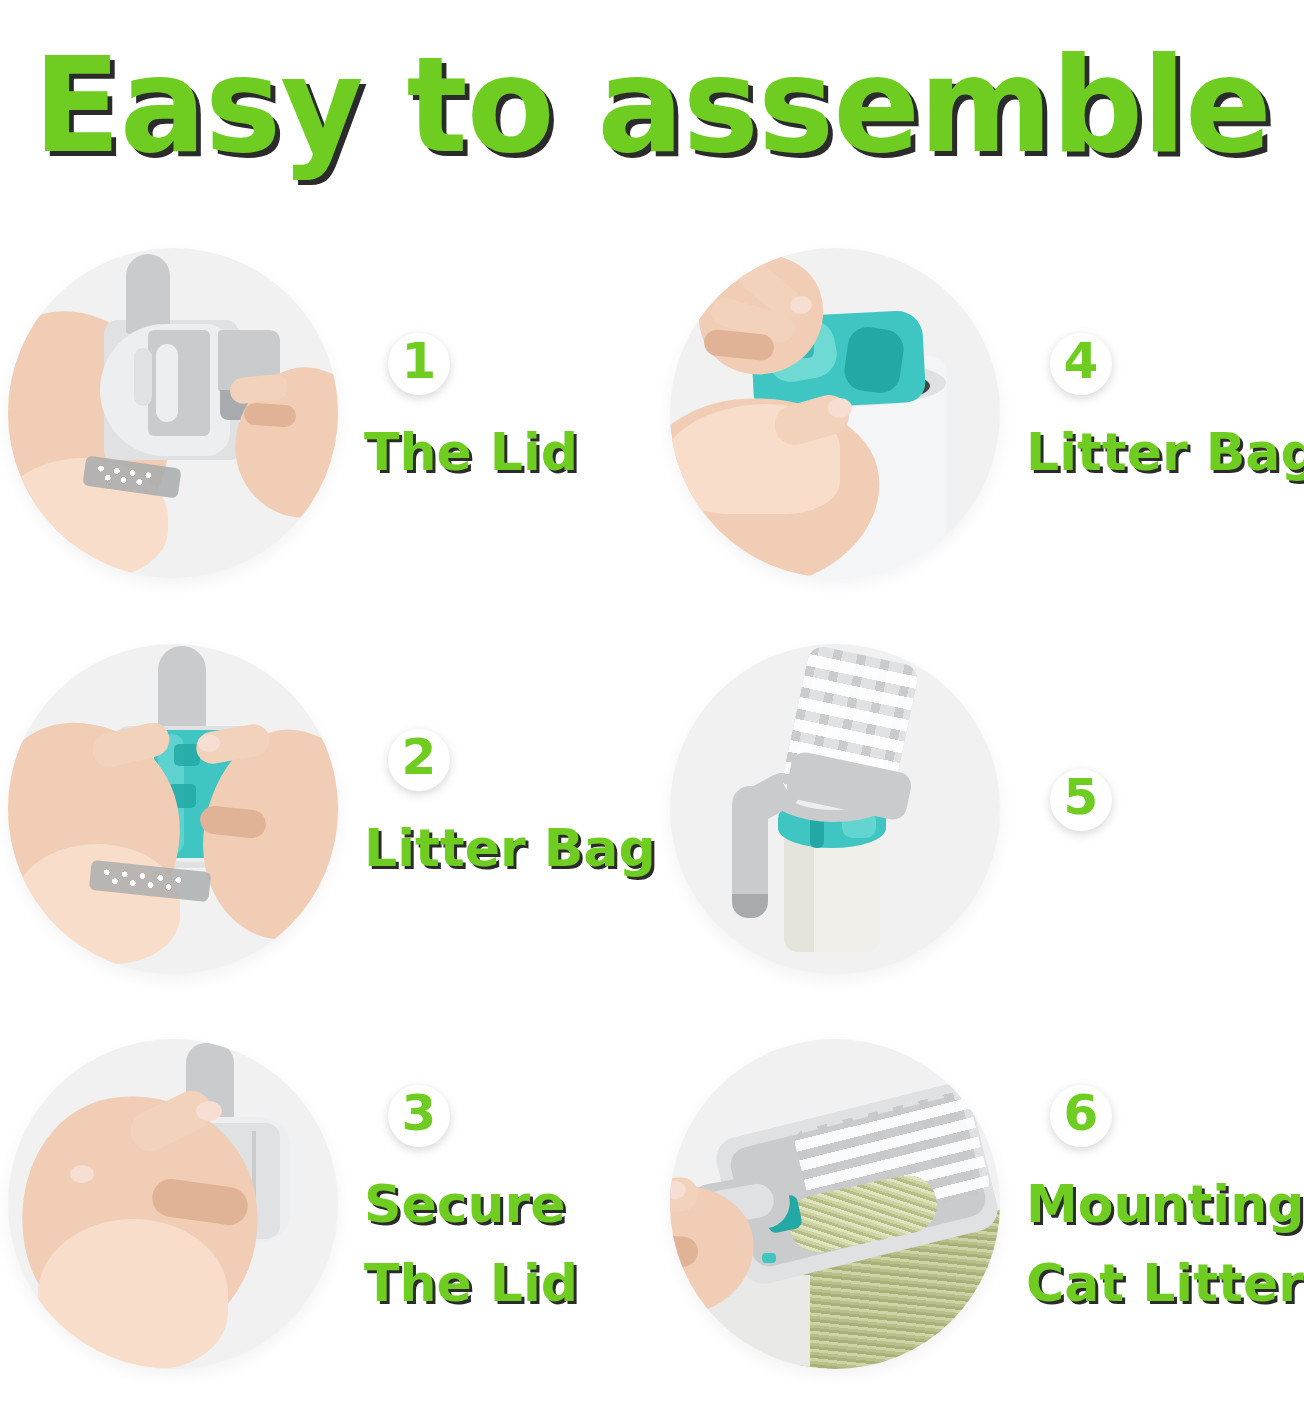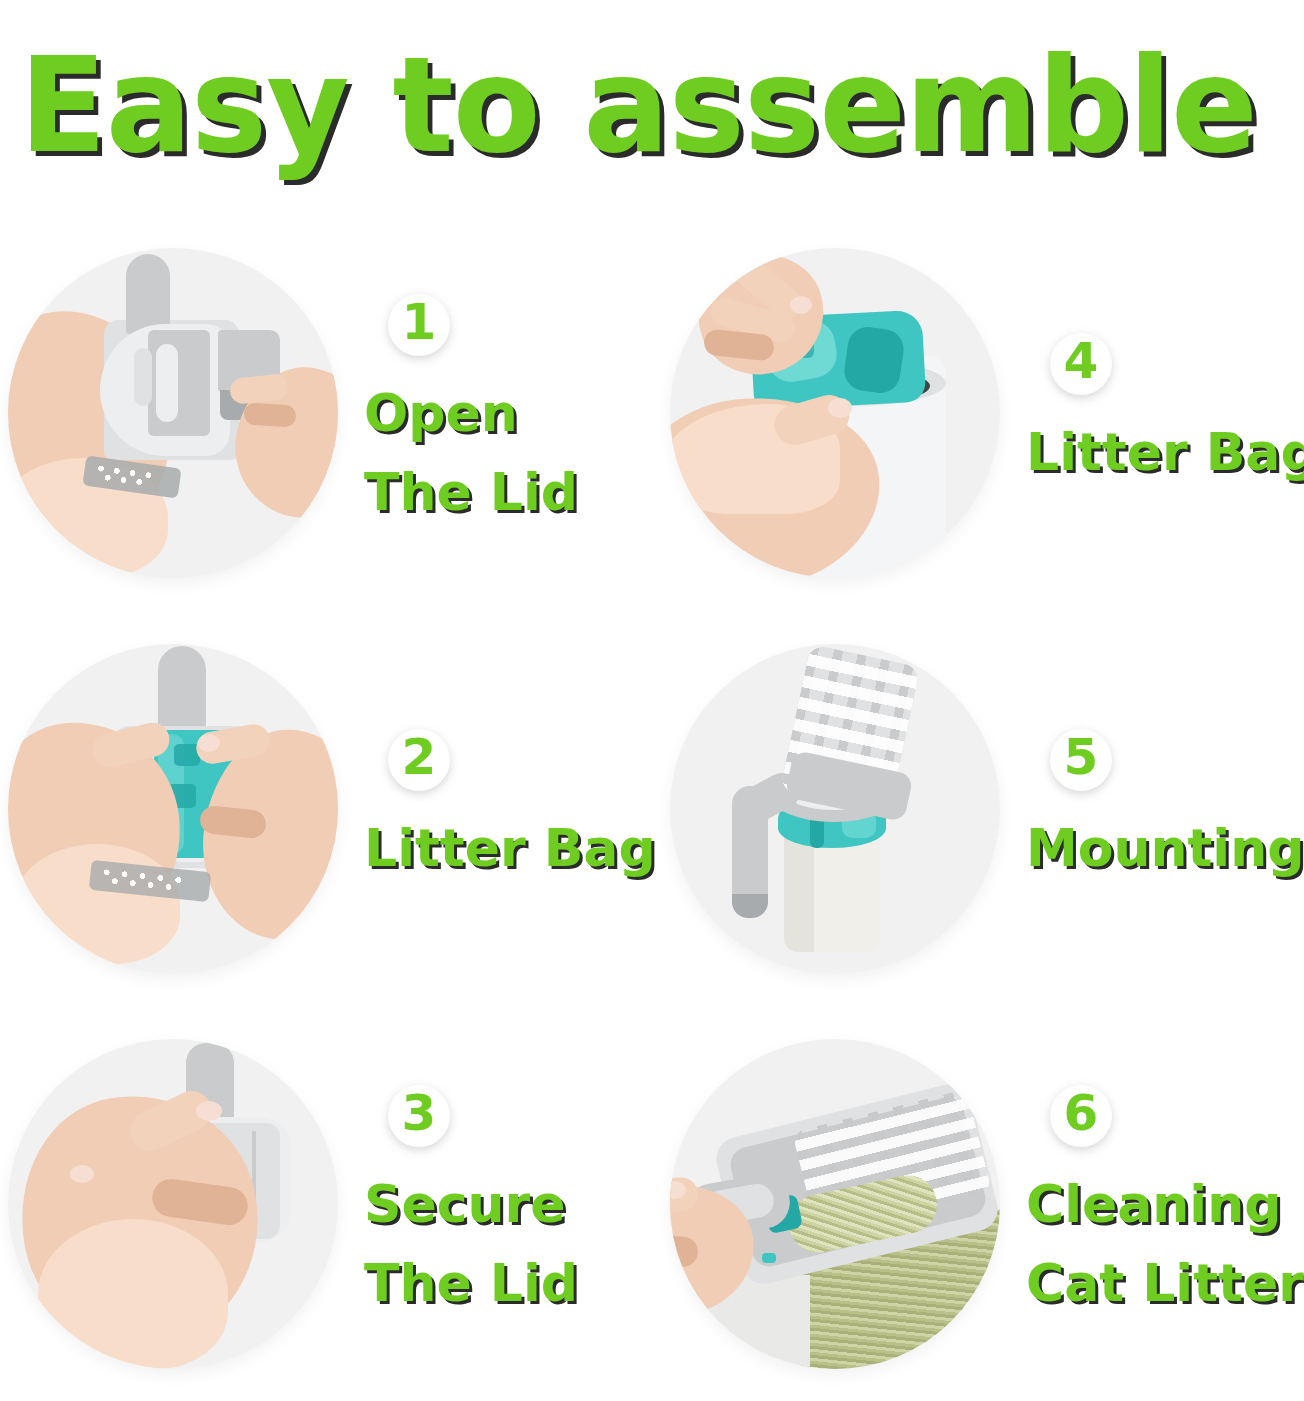--- a/index.html
+++ b/index.html
@@ -17,20 +17,21 @@
 
   
   .title-wrap {
     position: absolute;
     top: 0;
     left: 0;
     width: 1304px;
     height: 210px;
     display: flex;
     align-items: center;
+    justify-content: center;
   }
   .page-title {
     font-family: "DejaVu Sans", sans-serif;
     font-size: 132px;
     font-weight: 700;
     line-height: 1;
     color: #6ECD20;
     letter-spacing: -1px;
     text-shadow: 5px 5px 0 #2b2b2b;
     white-space: nowrap;
@@ -174,21 +175,20 @@
              radial-gradient(circle 3px at 56px 5px,#fff 96%,transparent 100%),
              radial-gradient(circle 3px at 16px 13px,#fff 96%,transparent 100%),
              radial-gradient(circle 3px at 32px 13px,#fff 96%,transparent 100%),
              radial-gradient(circle 3px at 48px 13px,#fff 96%,transparent 100%);"></div>
       </div>
     </div>
     <div class="step-text">
       <div class="num-badge">
         <span>1</span>
       </div>
-      <div class="label-line">Open</div>
       <div class="label-line">The Lid</div>
     </div>
   </div>
 
   <div class="step-cell">
     <div class="photo-circle shift-right">
       <div class="scene">
 
         <div class="sh white-p" style="left:86px; top:108px; width:190px; height:230px; border-radius:16px 16px 10px 10px;"></div>
         <div class="sh gray-l" style="left:86px; top:112px; width:190px; height:46px; border-radius:50%;"></div>
@@ -288,21 +288,20 @@
              repeating-linear-gradient(to bottom, transparent 0 10px, rgba(255,255,255,0.92) 10px 22px),
              repeating-linear-gradient(to right, #c9cbcc 0 9px, transparent 9px 24px);
              background-blend-mode: normal;"></div>
         <div class="sh gray" style="left:118px; top:118px; width:122px; height:48px; border-radius:14px; transform:rotate(12deg);"></div>
       </div>
     </div>
     <div class="step-text">
       <div class="num-badge">
         <span>5</span>
       </div>
-      <div class="label-line">Mounting</div>
     </div>
   </div>
 
   <div class="step-cell">
     <div class="photo-circle">
       <div class="scene">
 
         <div class="sh gray" style="left:178px; top:4px; width:48px; height:80px; border-radius:20px 20px 4px 4px;"></div>
         <div class="sh gray-ll" style="left:112px; top:78px; width:170px; height:126px; border-radius:26% 20% 22% 26%;"></div>
         <div class="sh gray-l" style="left:136px; top:84px; width:136px; height:116px; border-radius:14px;"></div>
@@ -354,18 +353,18 @@
         <div class="sh hand" style="left:-66px; top:146px; width:150px; height:130px; transform:rotate(-8deg);"></div>
         <div class="sh finger" style="left:-52px; top:140px; width:80px; height:34px; transform:rotate(-4deg);"></div>
         <div class="sh nail" style="left:-6px; top:142px; width:22px; height:18px;"></div>
         <div class="sh finger-d" style="left:-48px; top:196px; width:76px; height:30px; transform:rotate(4deg);"></div>
       </div>
     </div>
     <div class="step-text">
       <div class="num-badge">
         <span>6</span>
       </div>
-      <div class="label-line">Cleaning</div>
+      <div class="label-line">Mounting</div>
       <div class="label-line">Cat Litter</div>
     </div>
   </div>
 
 </div>
 
 </body></html>

